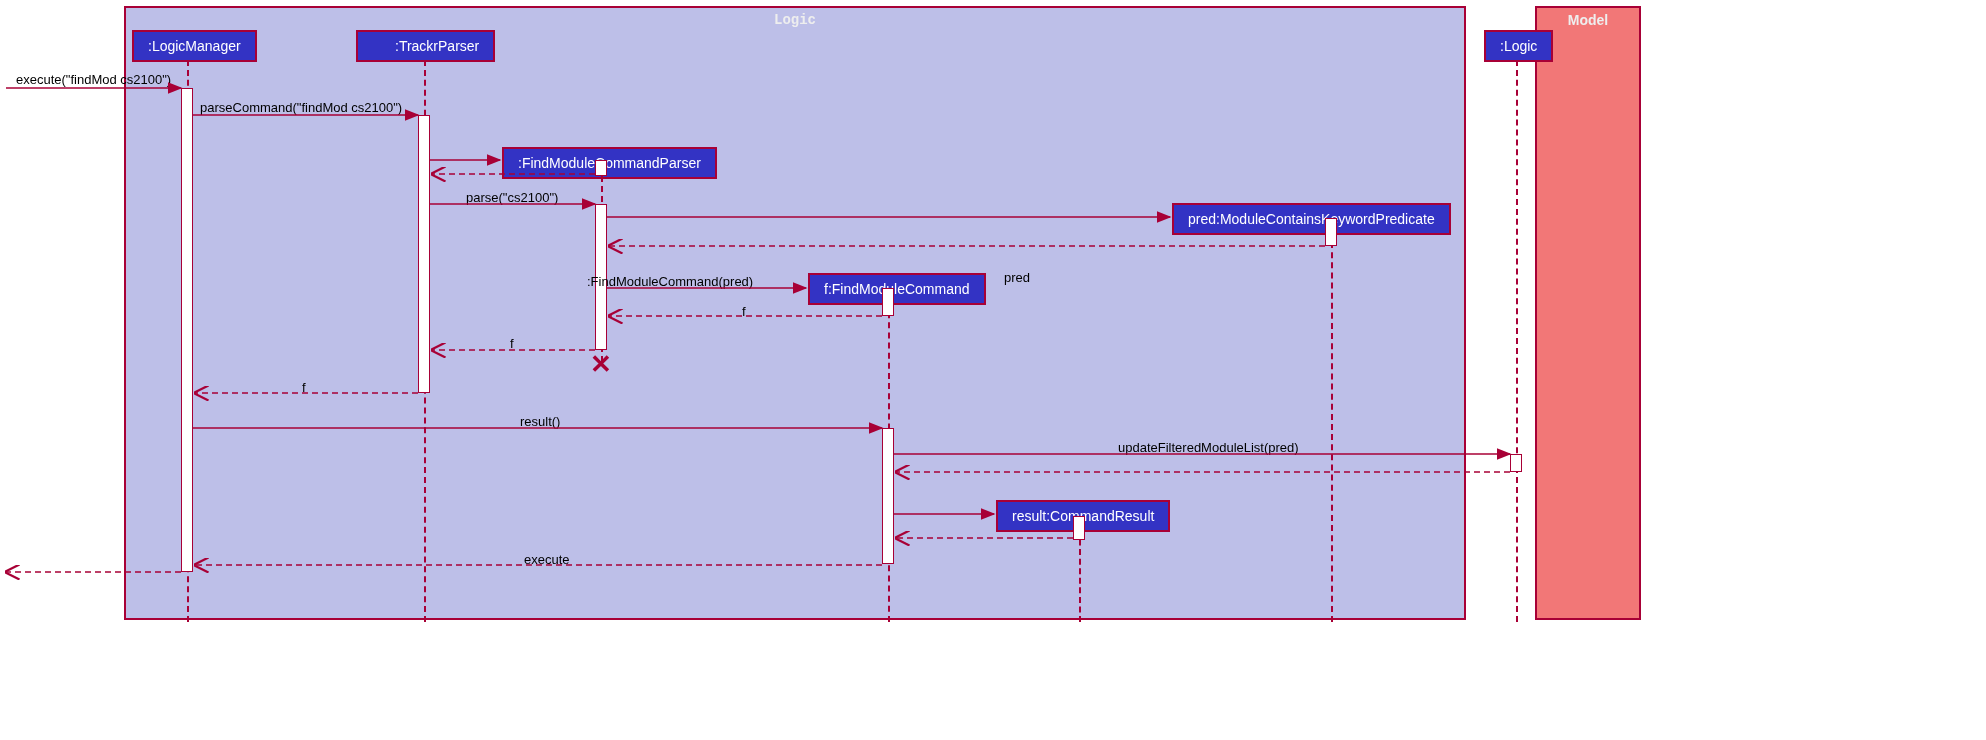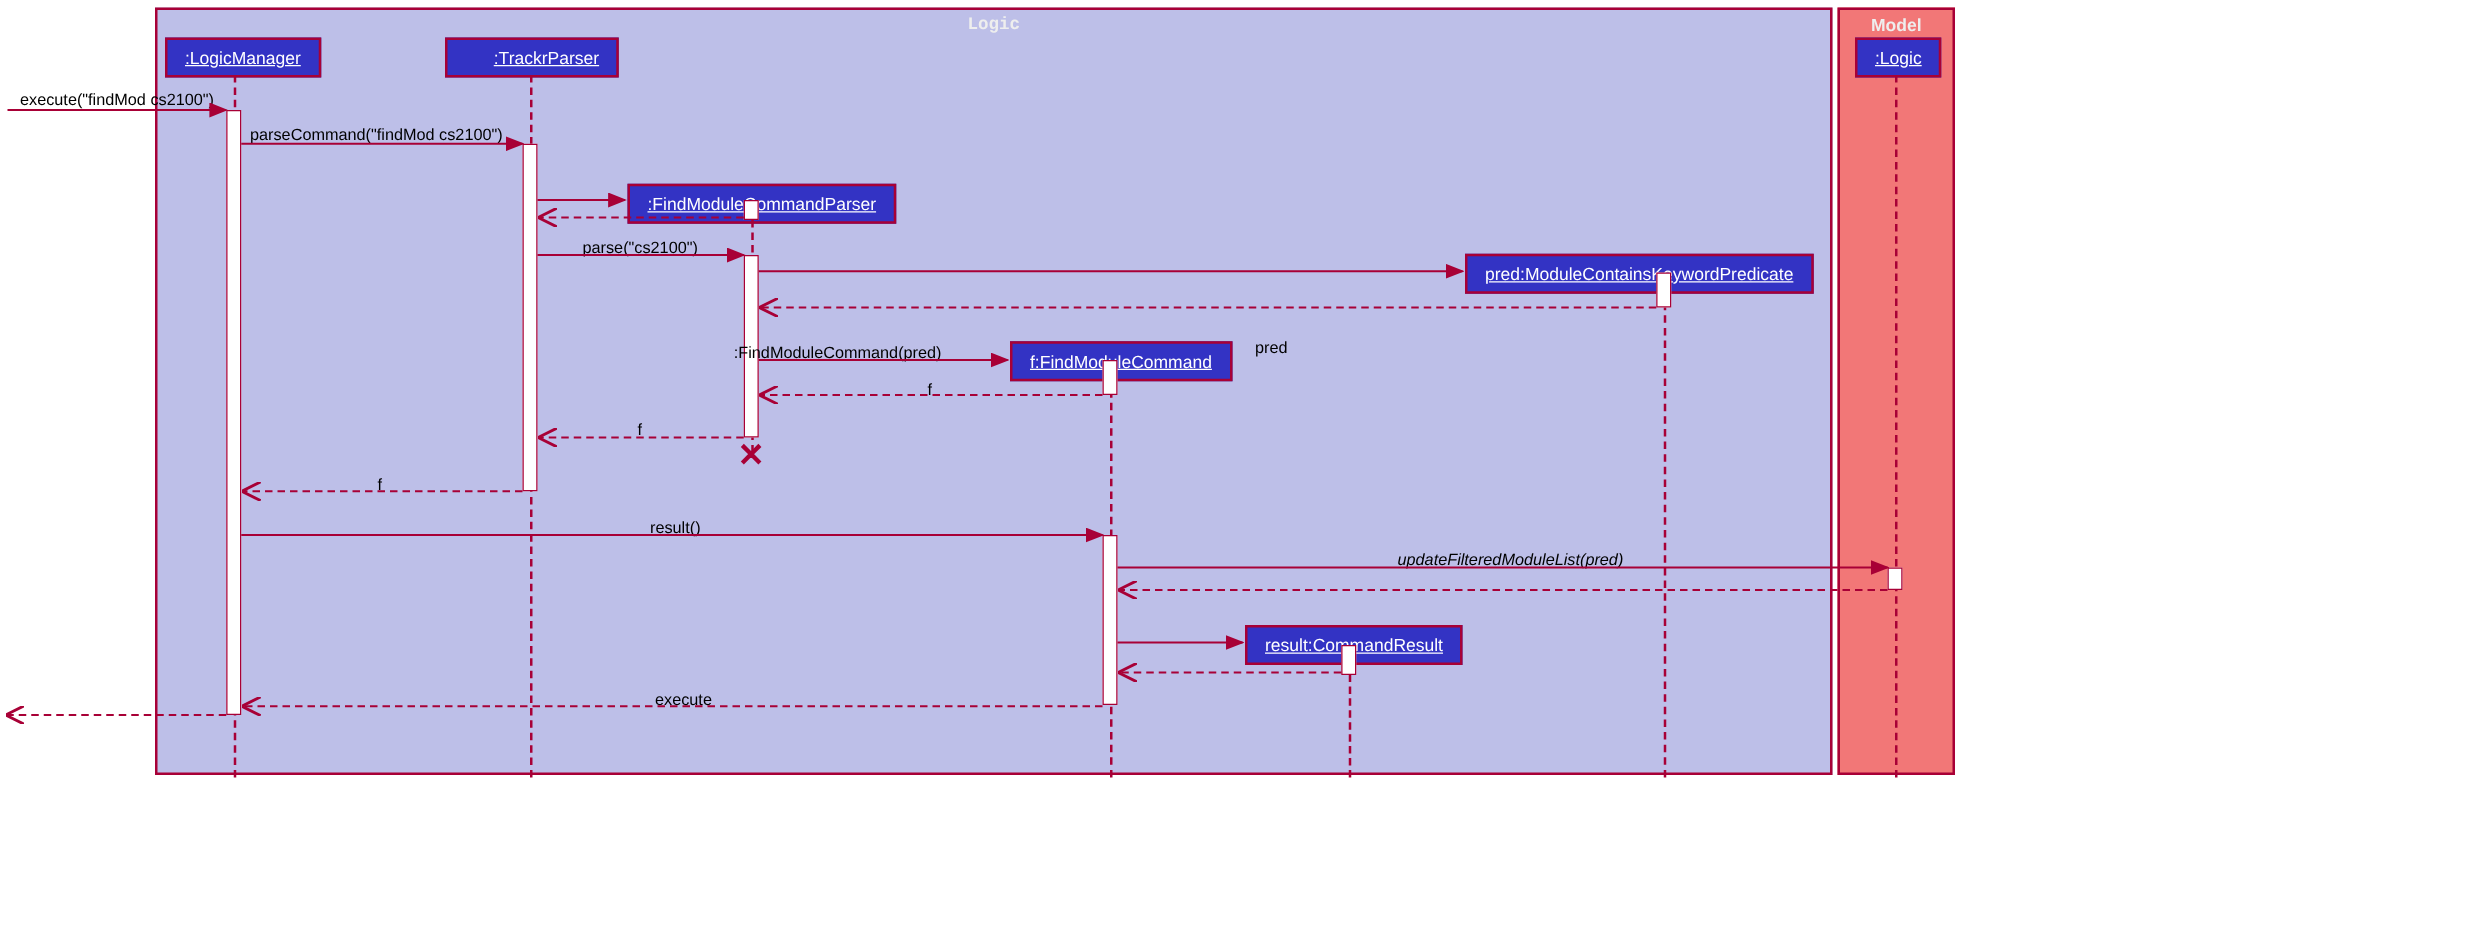--- a/index.html
+++ b/index.html
@@ -29,21 +29,20 @@
     color: #eee;
   }
   .participant {
     position: absolute;
     background: #3333c4;
     border: 2px solid #a80036;
     color: #fff;
     padding: 6px 14px;
     text-align: center;
     font-size: 14px;
-    text-decoration: underline;
     white-space: nowrap;
   }
   .lifeline {
     position: absolute;
     border-left: 2px dashed #a80036;
     width: 0;
   }
   .activation {
     position: absolute;
     background: #fff;
@@ -79,21 +78,21 @@
   .arrow-head { fill: #a80036; }
   .arrow-head-open { fill: none; stroke: #a80036; stroke-width: 1.5; }
 </style>
 </head>
 <body>
 
 <div class="box logic-box" style="left:124px; top:6px; width:1342px; height:614px;">
   <div class="box-label" style="left:50%; transform:translateX(-50%);font-family:Liberation Mono, monospace;">Logic</div>
 </div>
 
-<div class="box model-box" style="left:1470px; top:6px; width:94px; height:614px;">
+<div class="box model-box" style="left:1535px; top:6px; width:106px; height:614px;">
   <div class="box-label" style="left:50%; transform:translateX(-50%);">Model</div>
 </div>
 
 <div class="participant" style="left:132px; top:30px;">:LogicManager</div>
 <div class="participant" style="left:356px; top:30px;padding-left:37px;">:TrackrParser</div>
 <div class="participant" style="left:502px; top:147px;">:FindModuleCommandParser</div>
 <div class="participant" style="left:1172px; top:203px;">pred:ModuleContainsKeywordPredicate</div>
 <div class="participant" style="left:808px; top:273px;">f:FindModuleCommand</div>
 <div class="participant" style="left:996px; top:500px;">result:CommandResult</div>
 <div class="participant" style="left:1484px; top:30px;">:Logic</div>
@@ -120,21 +119,21 @@
 
 <div class="msg-label" style="left:16px; top:72px;">execute("findMod cs2100")</div>
 <div class="msg-label" style="left:200px; top:100px;">parseCommand("findMod cs2100")</div>
 <div class="msg-label" style="left:466px; top:190px;">parse("cs2100")</div>
 <div class="msg-label" style="left:1004px; top:234px;margin-top:36px;">pred</div>
 <div class="msg-label" style="left:587px; top:274px;text-align:center;">:FindModuleCommand(pred)</div>
 <div class="msg-label" style="left:742px; top:304px;">f</div>
 <div class="msg-label" style="left:510px; top:336px;">f</div>
 <div class="msg-label" style="left:302px; top:380px;">f</div>
 <div class="msg-label" style="left:520px; top:414px;">result()</div>
-<div class="msg-label" style="left:1118px; top:440px;font-style:italic;">updateFilteredModuleList(pred)</div>
+<div class="msg-label" style="left:1118px; top:440px;">updateFilteredModuleList(pred)</div>
 <div class="msg-label" style="left:524px; top:552px;">execute</div>
 
 <svg class="arrows">
   <defs>
     <marker id="solid-head" markerWidth="10" markerHeight="8" refX="9" refY="4" orient="auto">
       <path d="M0,0 L10,4 L0,8 Z" class="arrow-head"></path>
     </marker>
     <marker id="open-head" markerWidth="10" markerHeight="10" refX="9" refY="5" orient="auto">
       <path d="M0,0 L10,5 L0,10" class="arrow-head-open"></path>
     </marker>

